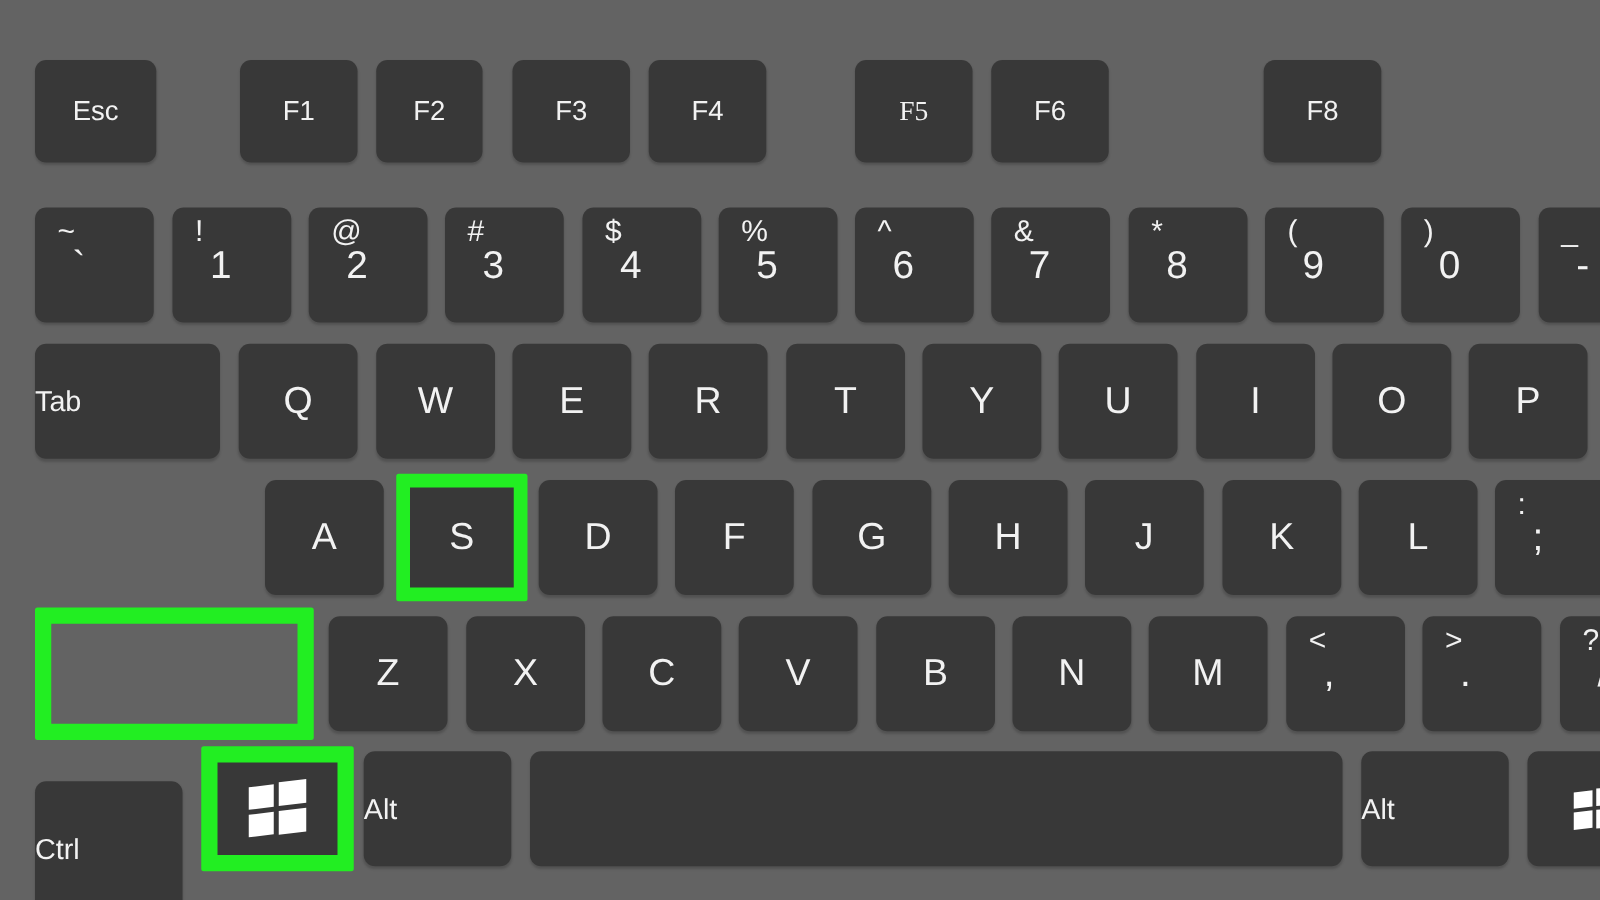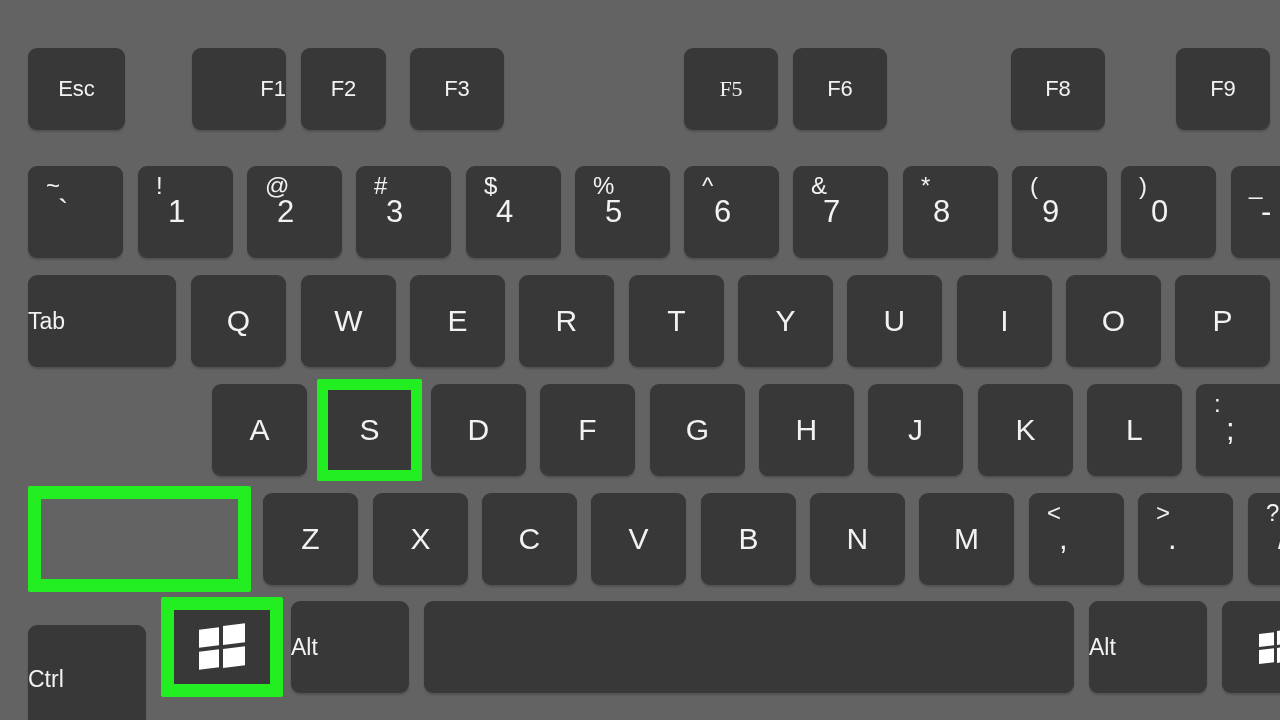--- a/index.html
+++ b/index.html
@@ -128,40 +128,40 @@
   .win-logo.small i.bl { left: 0;    top: 17px; width: 15px; height: 14px; }
   .win-logo.small i.br { left: 18px; top: 17px; width: 16px; height: 15px; }
 </style>
 </head>
 <body>
 
 <div id="keyboard">
     <div class="key fn" style="left: 28px; top: 48px; width: 97px; height: 82px;">
       <span class="cap-label">Esc</span>
     </div>
-    <div class="key fn" style="left: 192px; top: 48px; width: 94px; height: 82px; justify-content: flex-end;">
+    <div class="key fn" style="left: 192px; top: 48px; width: 94px; height: 82px;">
       <span class="cap-label">F1</span>
     </div>
     <div class="key fn" style="left: 301px; top: 48px; width: 85px; height: 82px;">
       <span class="cap-label">F2</span>
     </div>
     <div class="key fn" style="left: 410px; top: 48px; width: 94px; height: 82px;">
       <span class="cap-label">F3</span>
     </div>
+    <div class="key fn" style="left: 519px; top: 48px; width: 94px; height: 82px;">
+      <span class="cap-label">F4</span>
+    </div>
     <div class="key fn" style="left: 684px; top: 48px; width: 94px; height: 82px; font-family: Liberation Serif, serif;">
       <span class="cap-label">F5</span>
     </div>
     <div class="key fn" style="left: 793px; top: 48px; width: 94px; height: 82px;">
       <span class="cap-label">F6</span>
     </div>
     <div class="key fn" style="left: 1011px; top: 48px; width: 94px; height: 82px;">
       <span class="cap-label">F8</span>
-    </div>
-    <div class="key fn" style="left: 1176px; top: 48px; width: 94px; height: 82px;">
-      <span class="cap-label">F9</span>
     </div>
     <div class="key dual" style="left: 28px; top: 166px; width: 95px; height: 92px;">
       <span class="legend-top">~</span>
       <span class="legend-bottom">`</span>
     </div>
     <div class="key dual" style="left: 138px; top: 166px; width: 95px; height: 92px;">
       <span class="legend-top">!</span>
       <span class="legend-bottom">1</span>
     </div>
     <div class="key dual" style="left: 247px; top: 166px; width: 95px; height: 92px;">

